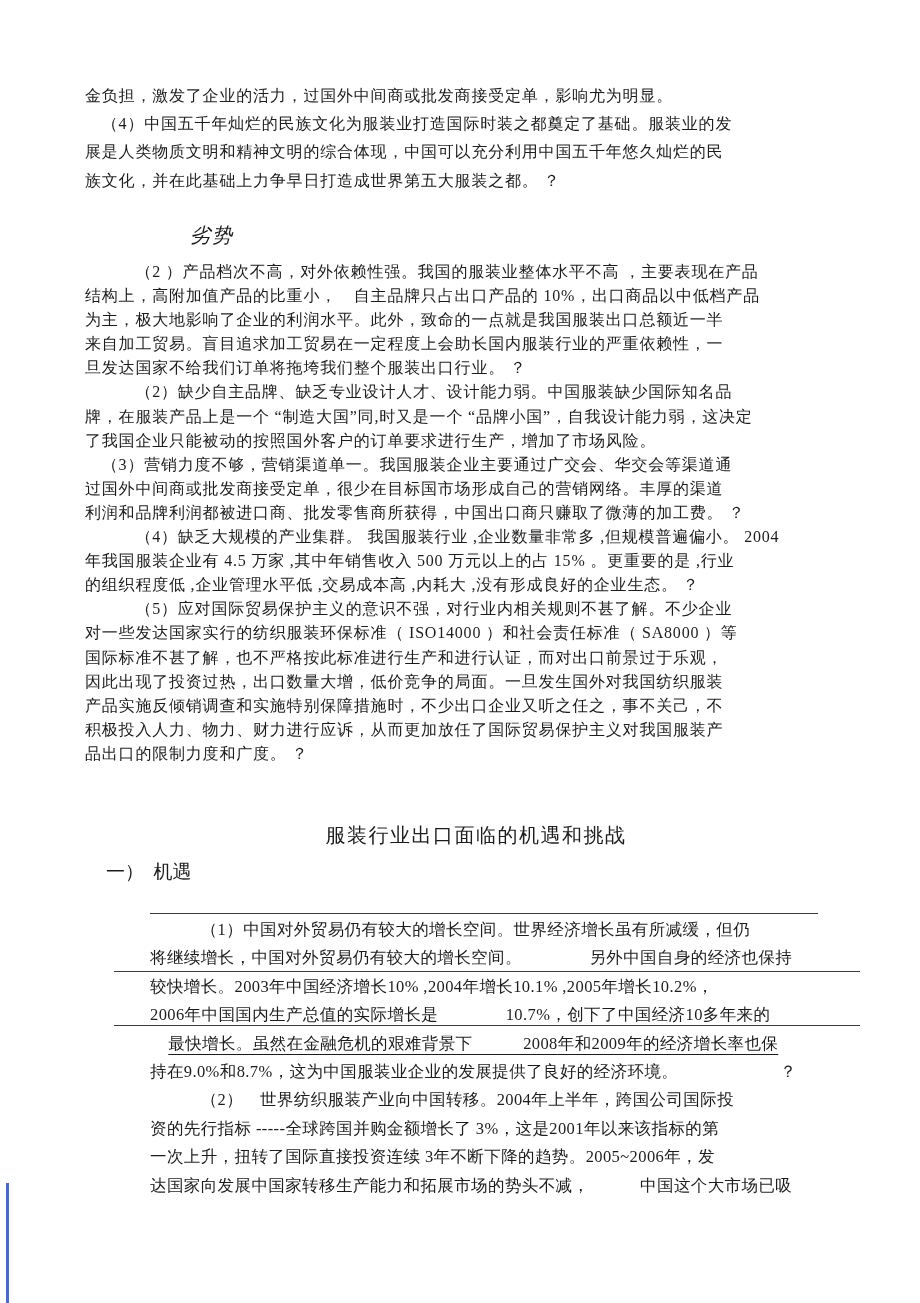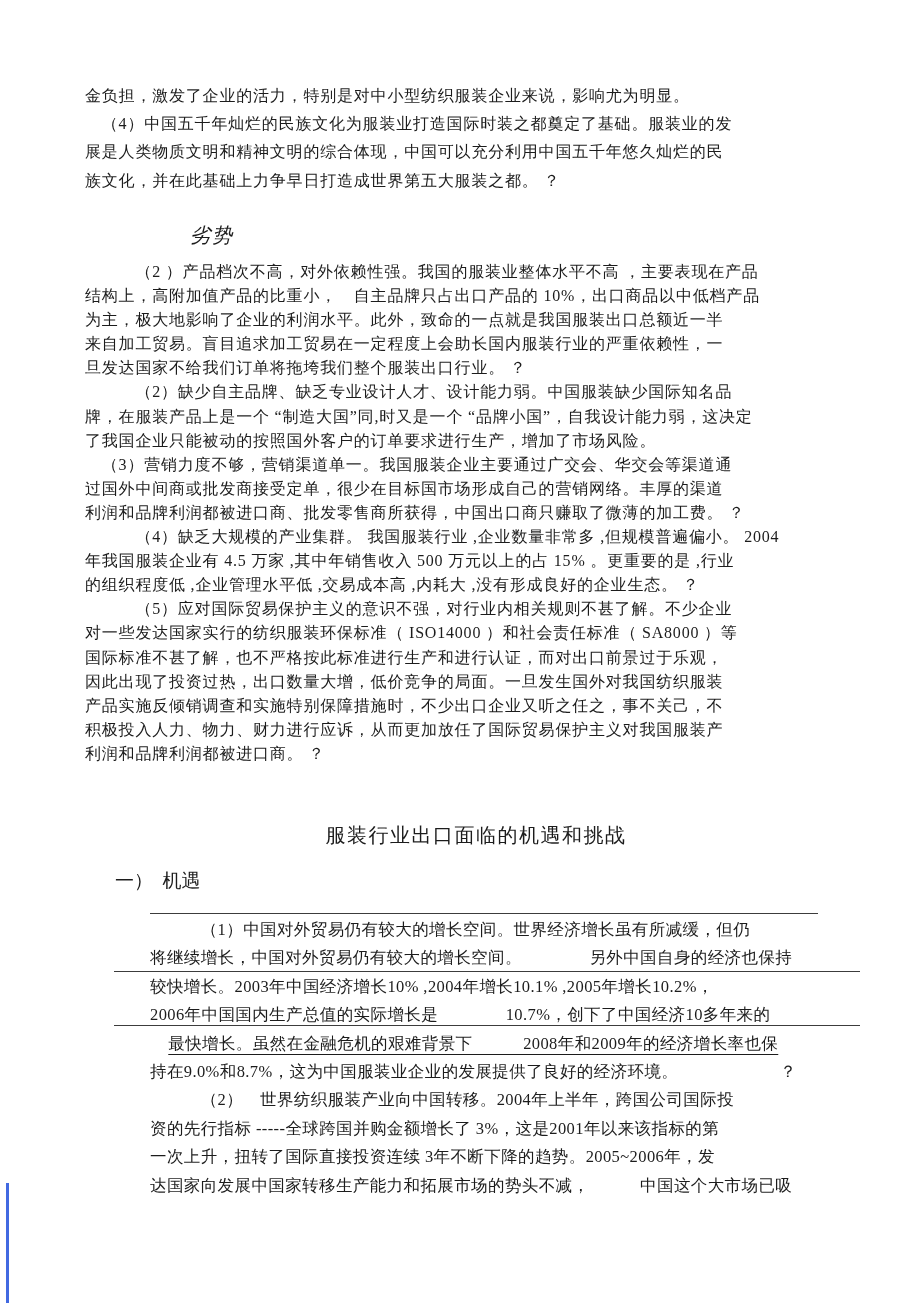--- a/index.html
+++ b/index.html
@@ -5,36 +5,36 @@
   html,body{margin:0;padding:0;background:#ffffff;}
   .page{
     position:relative;width:920px;height:1303px;background:#ffffff;
     font-family:"Liberation Serif","DejaVu Serif",serif;color:#1c1c1c;overflow:hidden;
   }
   .line{white-space:pre;}
   .intro{position:absolute;left:85px;top:82px;font-size:16px;letter-spacing:0.8px;line-height:28.2px;}
   .weakness{position:absolute;left:85px;top:260px;font-size:16px;letter-spacing:0.8px;line-height:24.1px;}
   .h-weakness{position:absolute;left:190px;top:222px;font-size:20px;letter-spacing:2px;font-weight:normal;margin:0;font-style:italic;}
   .h-section{position:absolute;left:0;top:806px;width:920px;text-align:center;font-size:20px;letter-spacing:1.5px;font-weight:normal;margin:16px;}
-  .h-sub{position:absolute;left:102px;top:855px;font-size:19px;font-weight:normal;margin:13px;white-space:pre;}
+  .h-sub{position:absolute;left:102px;top:855px;font-size:19px;font-weight:normal;margin:4px;white-space:pre;}
   .opp{position:absolute;left:150px;top:916px;font-size:16.5px;letter-spacing:0.4px;line-height:28.4px;}
   .underlined{text-decoration:underline;text-underline-offset:5px;text-align:center;}
   .rule{position:absolute;height:0;border-top:1px solid #3c3c3c;}
   .rule-a{left:150px;top:913px;width:668px;}
   .rule-b{left:114px;top:971px;width:746px;}
   .rule-c{left:114px;top:1025px;width:746px;}
   .blue-line{position:absolute;left:6px;top:1183px;width:3px;height:120px;}
 </style>
 </head>
 <body>
 
 <div class="page">
 
   <div class="intro">
-      <div class="line">金负担，激发了企业的活力，特别是对中小型纺织服装企业来说，影响尤为明显。</div>
+      <div class="line">金负担，激发了企业的活力，过国外中间商或批发商接受定单，影响尤为明显。</div>
       <div class="line">　（4）中国五千年灿烂的民族文化为服装业打造国际时装之都奠定了基础。服装业的发</div>
       <div class="line">展是人类物质文明和精神文明的综合体现，中国可以充分利用中国五千年悠久灿烂的民</div>
       <div class="line">族文化，并在此基础上力争早日打造成世界第五大服装之都。 ？</div>
     </div>
 
   <h2 class="h-weakness">劣势</h2>
 
   <div class="weakness">
       <div class="line">　　　（2 ）产品档次不高，对外依赖性强。我国的服装业整体水平不高 ，主要表现在产品</div>
       <div class="line">结构上，高附加值产品的比重小，　自主品牌只占出口产品的 10%，出口商品以中低档产品</div>
@@ -49,21 +49,21 @@
       <div class="line">利润和品牌利润都被进口商、批发零售商所获得，中国出口商只赚取了微薄的加工费。 ？</div>
       <div class="line">　　　（4）缺乏大规模的产业集群。 我国服装行业 ,企业数量非常多 ,但规模普遍偏小。 2004</div>
       <div class="line">年我国服装企业有 4.5 万家 ,其中年销售收入 500 万元以上的占 15% 。更重要的是 ,行业</div>
       <div class="line">的组织程度低 ,企业管理水平低 ,交易成本高 ,内耗大 ,没有形成良好的企业生态。 ？</div>
       <div class="line">　　　（5）应对国际贸易保护主义的意识不强，对行业内相关规则不甚了解。不少企业</div>
       <div class="line">对一些发达国家实行的纺织服装环保标准（ ISO14000 ）和社会责任标准（ SA8000 ）等</div>
       <div class="line">国际标准不甚了解，也不严格按此标准进行生产和进行认证，而对出口前景过于乐观，</div>
       <div class="line">因此出现了投资过热，出口数量大增，低价竞争的局面。一旦发生国外对我国纺织服装</div>
       <div class="line">产品实施反倾销调查和实施特别保障措施时，不少出口企业又听之任之，事不关己，不</div>
       <div class="line">积极投入人力、物力、财力进行应诉，从而更加放任了国际贸易保护主义对我国服装产</div>
-      <div class="line">利润和品牌利润都被进口商。 ？</div>
+      <div class="line">品出口的限制力度和广度。 ？</div>
     </div>
 
   <h1 class="h-section">服装行业出口面临的机遇和挑战</h1>
 
   <h2 class="h-sub">一）  机遇</h2>
 
   <div class="rule rule-a" style="border-top-color: rgb(60, 60, 60);"></div>
   <div class="rule rule-b" style="border-top-color: rgb(60, 60, 60);"></div>
   <div class="rule rule-c" style="border-top-color: rgb(60, 60, 60);"></div>
 

